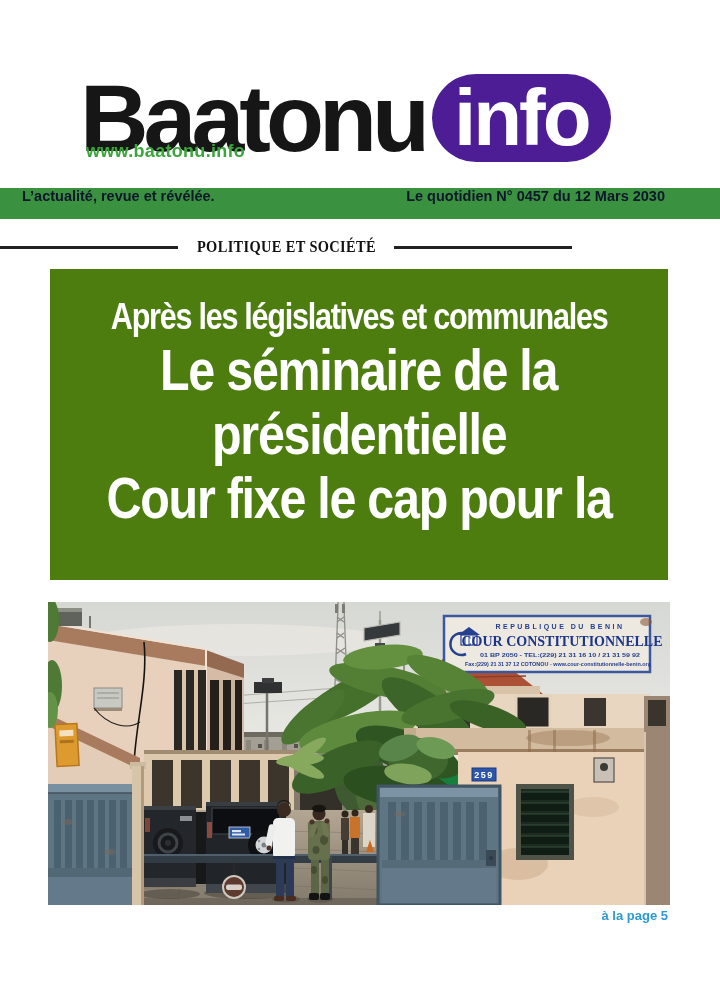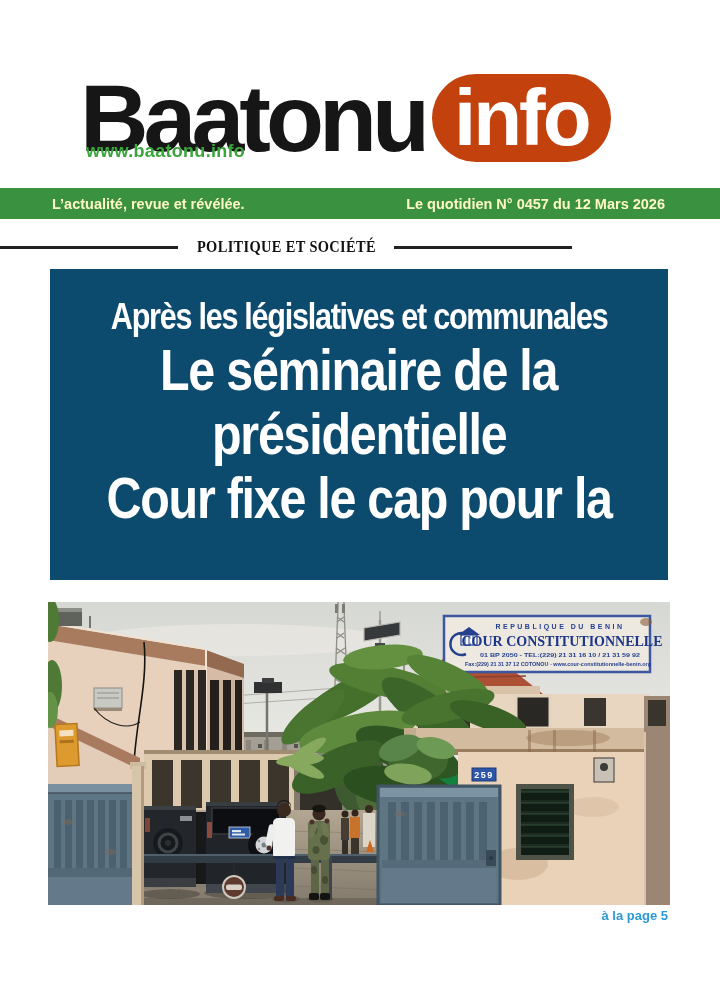--- a/index.html
+++ b/index.html
@@ -2,37 +2,37 @@
 <html><head>
 <meta charset="utf-8">
 <style>
   html,body{margin:0;padding:0;background:#ffffff;}
   .page{position:relative;width:720px;height:995px;background:#ffffff;overflow:hidden;
         font-family:"Liberation Sans",sans-serif;}
 
   
   .brand{position:absolute;left:80px;top:52px;height:108px;display:flex;align-items:center;gap:7px;margin-top:12px;}
   .brand-black{font-size:95px;font-weight:700;letter-spacing:-5px;color:#161616;line-height:1;white-space:nowrap;}
-  .brand-badge{height:88px;border-radius:46px;background:#c2410c;color:#fff;display:flex;align-items:center;
+  .brand-badge{height:88px;border-radius:46px;background:#4c1d95;color:#fff;display:flex;align-items:center;
                padding:0 22px;font-size:80px;font-weight:700;letter-spacing:-3px;line-height:1;}
   .website{position:absolute;left:86px;top:141px;font-size:18px;font-weight:700;color:#3aa53a;letter-spacing:.3px;}
 
   
   .topbar{position:absolute;left:0;top:188px;width:720px;height:31px;background:#3a9140;
-          display:flex;align-items:center;justify-content:space-between;box-sizing:border-box;
-          padding:0 55px 0 52px;color:#fef9c3;font-size:14.5px;font-weight:700;}
+          display:flex;justify-content:space-between;box-sizing:border-box;
+          padding:0 55px 0 22px;color:#0f172a;font-size:14.5px;font-weight:700;}
 
   
   .rubric{position:absolute;left:0;top:238px;width:572px;display:flex;align-items:center;gap:9px;}
   .rubric .rule{flex:1;height:0;border-top:3px solid #23211f;}
   .rubric .label{font-family:"Liberation Serif",serif;font-weight:700;font-size:16px;color:#111;
                  letter-spacing:.4px;transform:scaleX(.9);white-space:nowrap;}
 
   
-  .hero{position:absolute;left:50px;top:269px;width:618px;height:311px;background:#0c4a6e;
+  .hero{position:absolute;left:50px;top:269px;width:618px;height:311px;background:#4d7c0f;
         color:#fff;text-align:center;}
   .kicker{margin-top:27px;font-size:36px;font-weight:700;}
   .kicker span,.tl span{display:inline-block;transform:scaleX(.85);transform-origin:center;
         white-space:nowrap;letter-spacing:-1.5px;}
   .title{font-size:57px;font-weight:700;line-height:64px;}
   .tl{display:block;}
 
   
   .photo{position:absolute;left:48px;top:602px;width:622px;height:303px;background:#15803d;}
   .photo svg{display:block;}
@@ -46,21 +46,21 @@
 <div class="page">
 
   <div class="brand">
     <div class="brand-black">Baatonu</div>
     <div class="brand-badge">info</div>
   </div>
   <div class="website">www.baatonu.info</div>
 
   <div class="topbar">
     <span>L’actualité, revue et révélée.</span>
-    <span>Le quotidien N° 0457 du 12 Mars 2026</span>
+    <span>Le quotidien N° 0457 du 12 Mars 2030</span>
   </div>
 
   <div class="rubric">
     <span class="rule"></span>
     <span class="label">POLITIQUE ET SOCIÉTÉ</span>
     <span class="rule"></span>
   </div>
 
   <div class="hero">
     <div class="kicker"><span>Après les législatives et communales</span></div>

